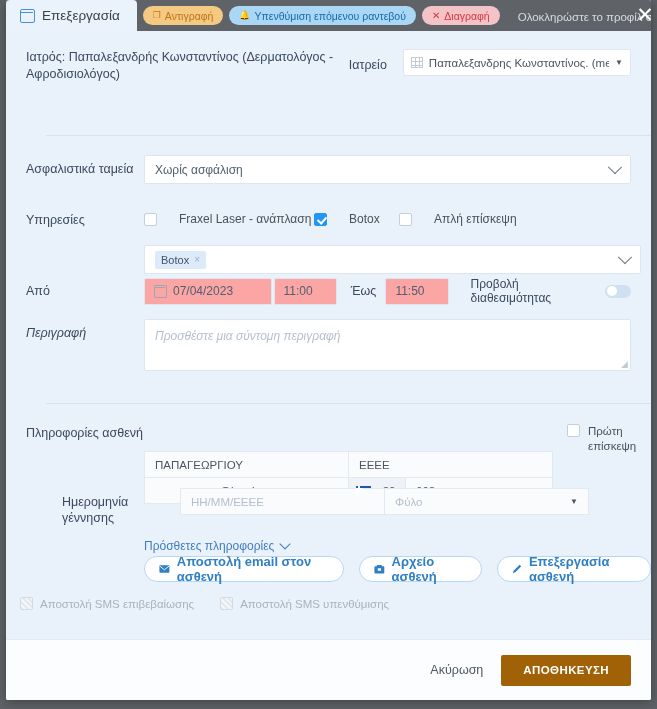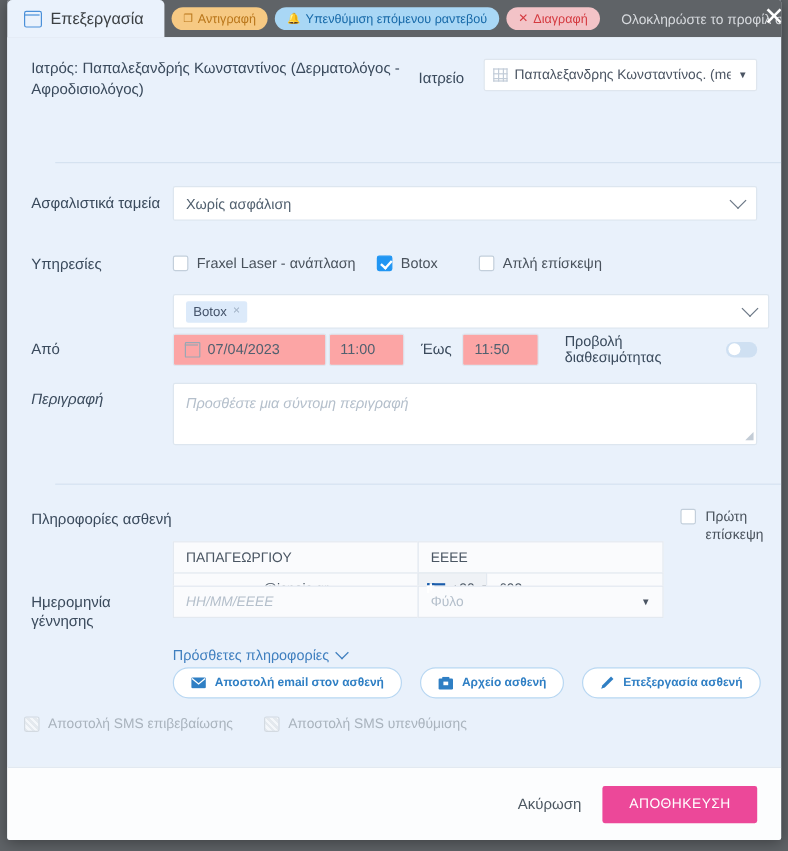--- a/index.html
+++ b/index.html
@@ -91,21 +91,21 @@
   }
   .cb{
     width:13px;height:13px;border:1px solid #c3cfdb;background:#fff;border-radius:2px;
     box-sizing:border-box;flex:none;
   }
   .cb.on{background:#2196f3;border-color:#2196f3;position:relative;}
   .cb.on::after{
     content:"";position:absolute;left:3.5px;top:1px;width:4px;height:7px;
     border-right:2px solid #fff;border-bottom:2px solid #fff;transform:rotate(42deg);
   }
-  .cbwrap{display:flex;align-items:center;gap:7px;font-size:12px;color:#49525c;}
+  .cbwrap{display:flex;align-items:center;gap:22px;font-size:12px;color:#49525c;}
 
   .chip{
     background:#dceafa;border-radius:2px;height:18px;display:inline-flex;align-items:center;
     gap:5px;padding:0 6px;font-size:11px;color:#44536a;
   }
   .chip-x{color:#9fb0c4;font-size:10px;}
 
   
   .tinput{
     background:#fca5a5;border:1px solid #dde6ef;border-radius:2px;height:27px;box-sizing:border-box;
@@ -141,21 +141,21 @@
   .flag::before{
     content:"";position:absolute;left:2.3px;top:0;width:1.4px;height:6px;background:#fff;z-index:2;
     box-shadow:-2.3px 2.3px 0 0 #fff, -2.3px 2.3px 0 0 #fff;
   }
   .flagcross{position:absolute;left:0;top:2.3px;width:6px;height:1.4px;background:#fff;z-index:2;}
 
   
   .abtn{
     height:26px;border:1px solid #b8d7f2;border-radius:13px;background:#fff;
     display:inline-flex;align-items:center;gap:7px;padding:0 14px;
-    font-size:10px;color:#2f7fc4;font-weight:600;box-sizing:border-box;cursor:pointer;
+    font-size:13px;color:#2f7fc4;font-weight:600;box-sizing:border-box;cursor:pointer;
   }
   .abtn svg{display:block;}
   .dcb{
     width:13px;height:13px;border:1px solid #d3dae1;border-radius:2px;box-sizing:border-box;flex:none;
     background:repeating-linear-gradient(45deg,#e4e9ee 0 2px,#f4f7fa 2px 4px);
   }
   .dis{font-size:11.5px;color:#a9b3bd;display:flex;align-items:center;gap:7px;}
 
   
   #moreinfo{
@@ -167,21 +167,21 @@
   }
 
   
   #footer{
     position:absolute;left:0;top:639px;width:645px;height:61px;background:#fcfdfe;
     border-top:1px solid #e2e9f1;display:flex;align-items:center;justify-content:flex-end;
     padding-right:20px;box-sizing:border-box;gap:18px;
   }
   #cancel{font-size:12.5px;color:#4d5862;cursor:pointer;}
   #save{
-    background:#ec4899;color:#fff;font-size:11.5px;font-weight:400;letter-spacing:.4px;
+    background:#a16207;color:#fff;font-size:11.5px;font-weight:700;letter-spacing:.4px;
     border:none;border-radius:2px;height:31px;padding:0 22px;cursor:pointer;
     font-family:"Liberation Sans",sans-serif;
     text-align:right;
   }
 </style>
 </head>
 <body>
 
 <div id="backdrop">
   <div id="bd-strip"></div>
@@ -321,24 +321,24 @@
             <span>698</span>
           </div>
         </div>
       </div>
       <div style="display:flex;align-items:flex-start;gap:8px;margin-left:14px;padding-top:5px;justify-content:space-between;">
         <span class="cb"></span>
         <span style="font-size:11.5px;color:#49525c;line-height:15px;width:48px;">Πρώτη επίσκεψη</span>
       </div>
     </div>
 
-    <div class="row" style="position:absolute;top:457px;width:550px;">
+    <div class="row" style="position:absolute;top:457px;width:550px;margin-left:36px;">
       <div class="lbl">Ημερομηνία γέννησης</div>
       <div style="display:flex;">
-        <div class="pcell" style="width:205px;color:#b4bfcb;font-style:italic;">
+        <div class="pcell" style="width:205px;color:#b4bfcb;">
           <span>ΗΗ/ΜΜ/ΕΕΕΕ</span>
         </div>
         <div class="pcell" style="width:205px;margin-left:-1px;color:#b4bfcb;">
           <span>Φύλο</span>
           <span style="margin-left:auto;font-size:8px;color:#4b5563;">▼</span>
         </div>
       </div>
     </div>
 
     <div style="position:absolute;top:508px;left:138px;" id="moreinfo">

